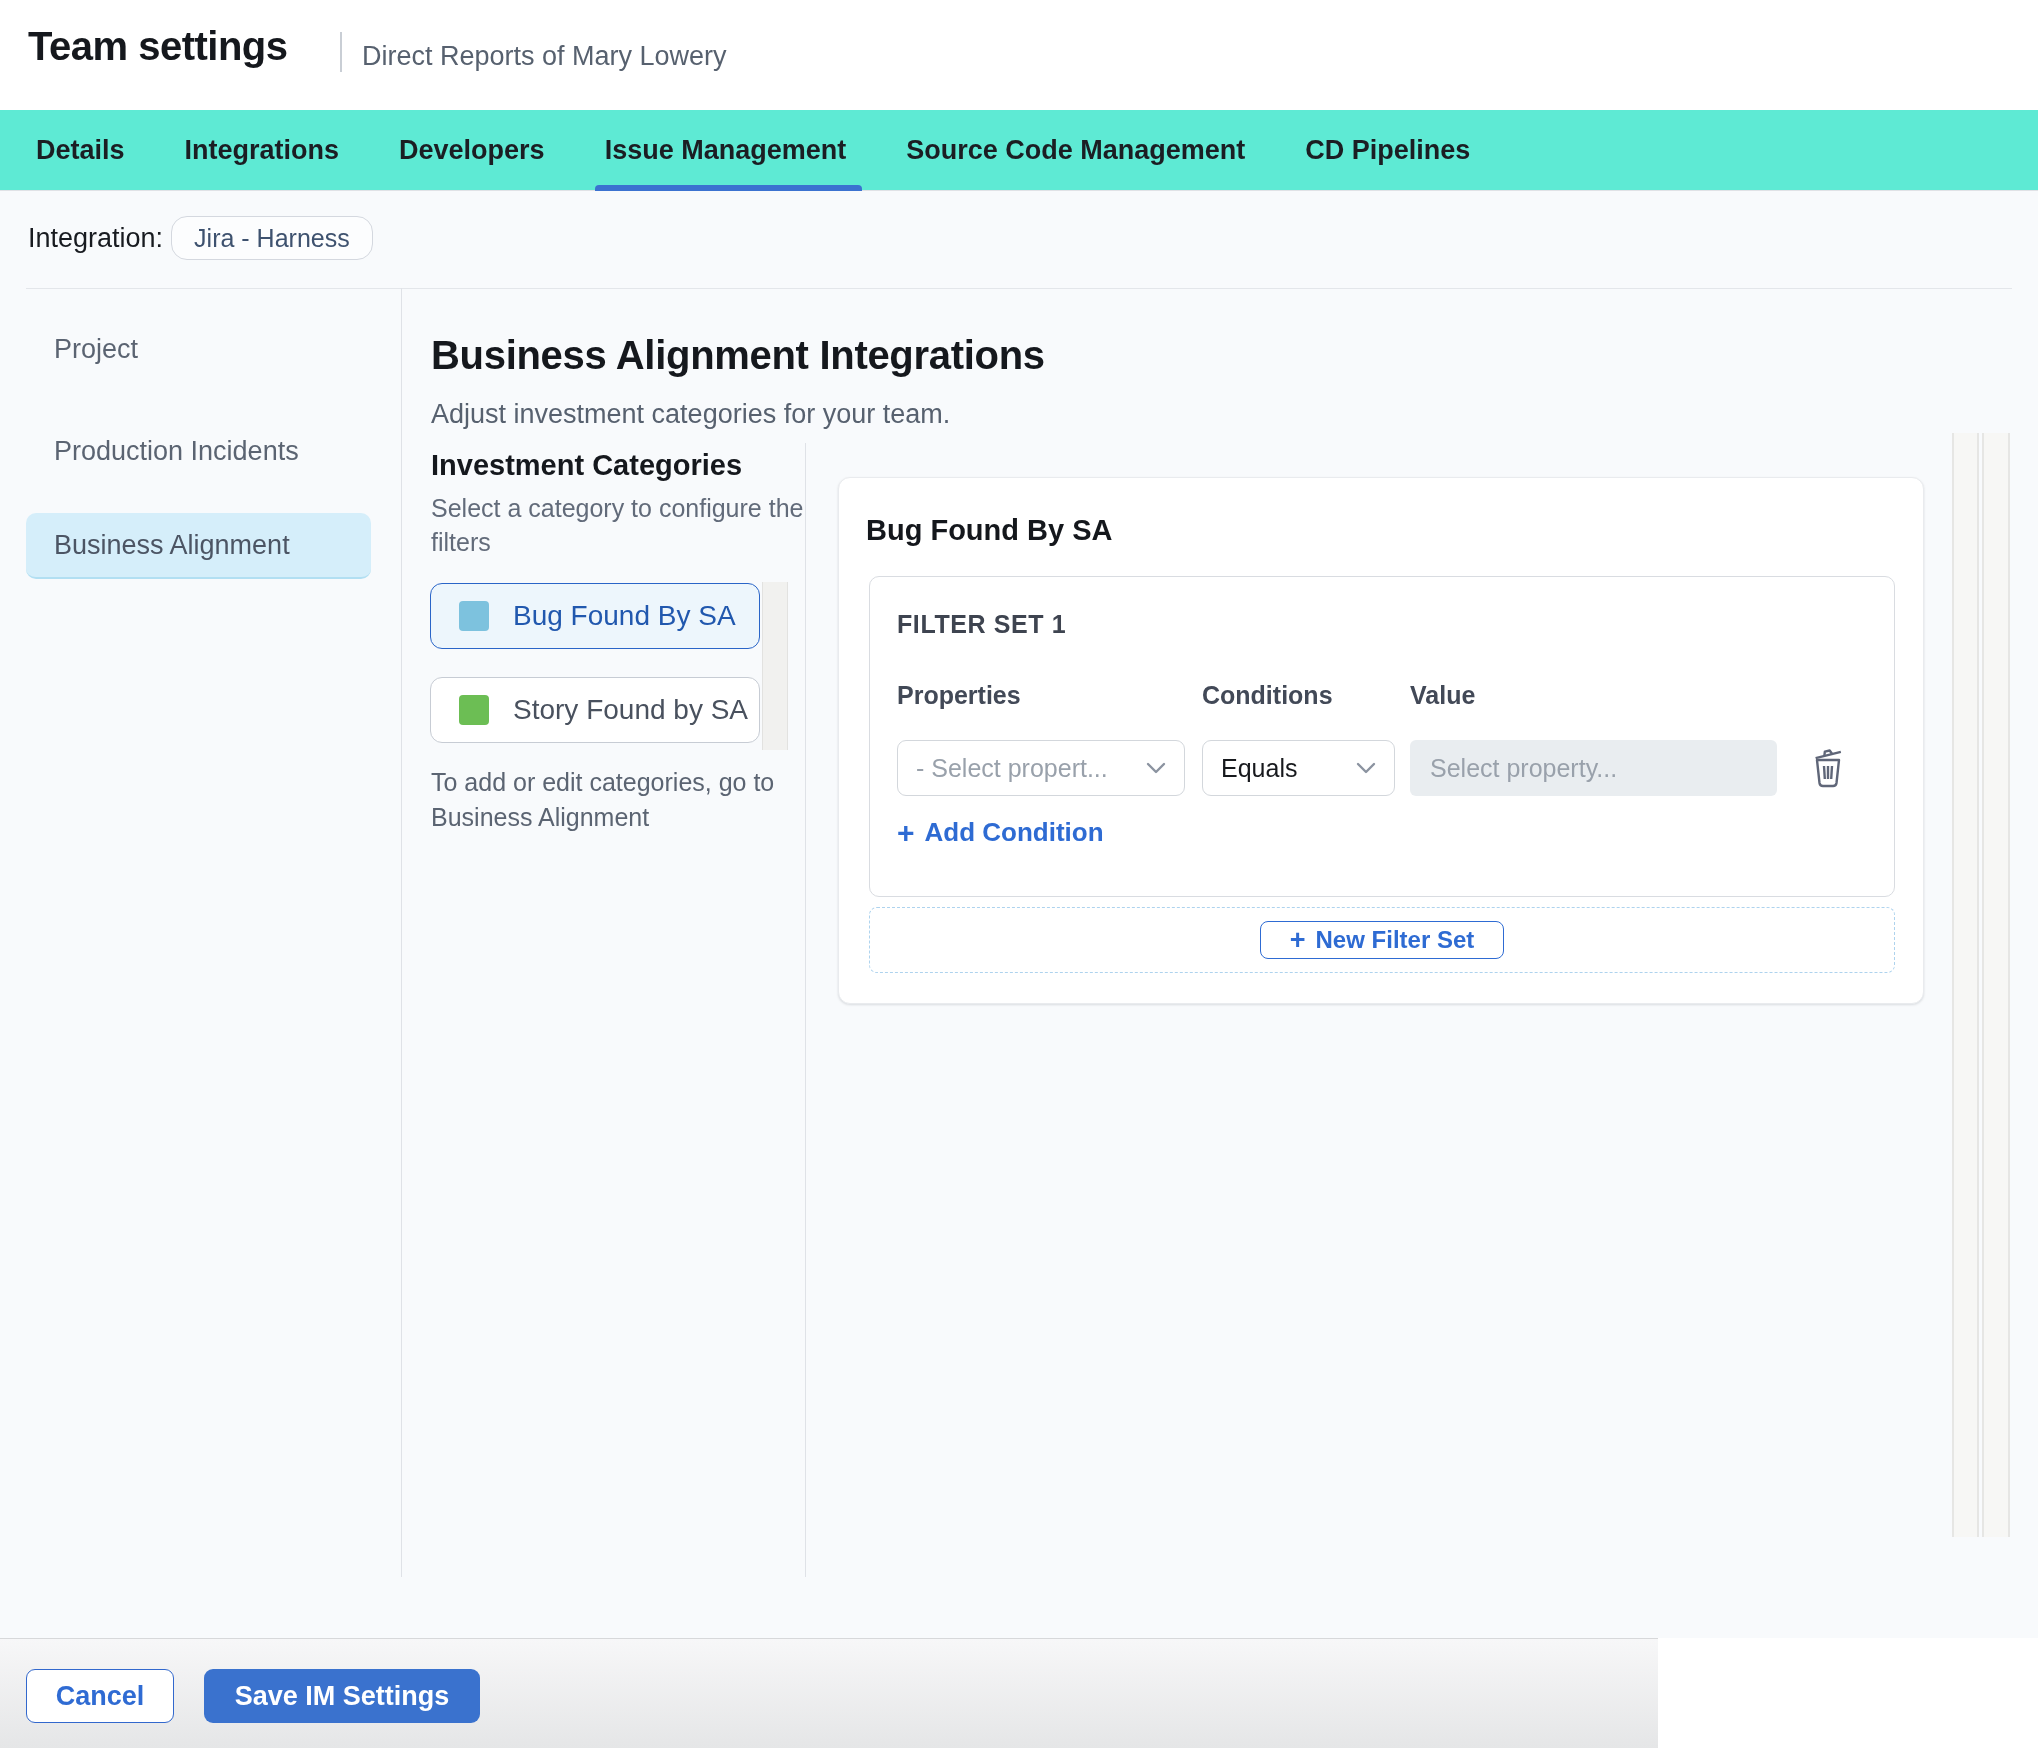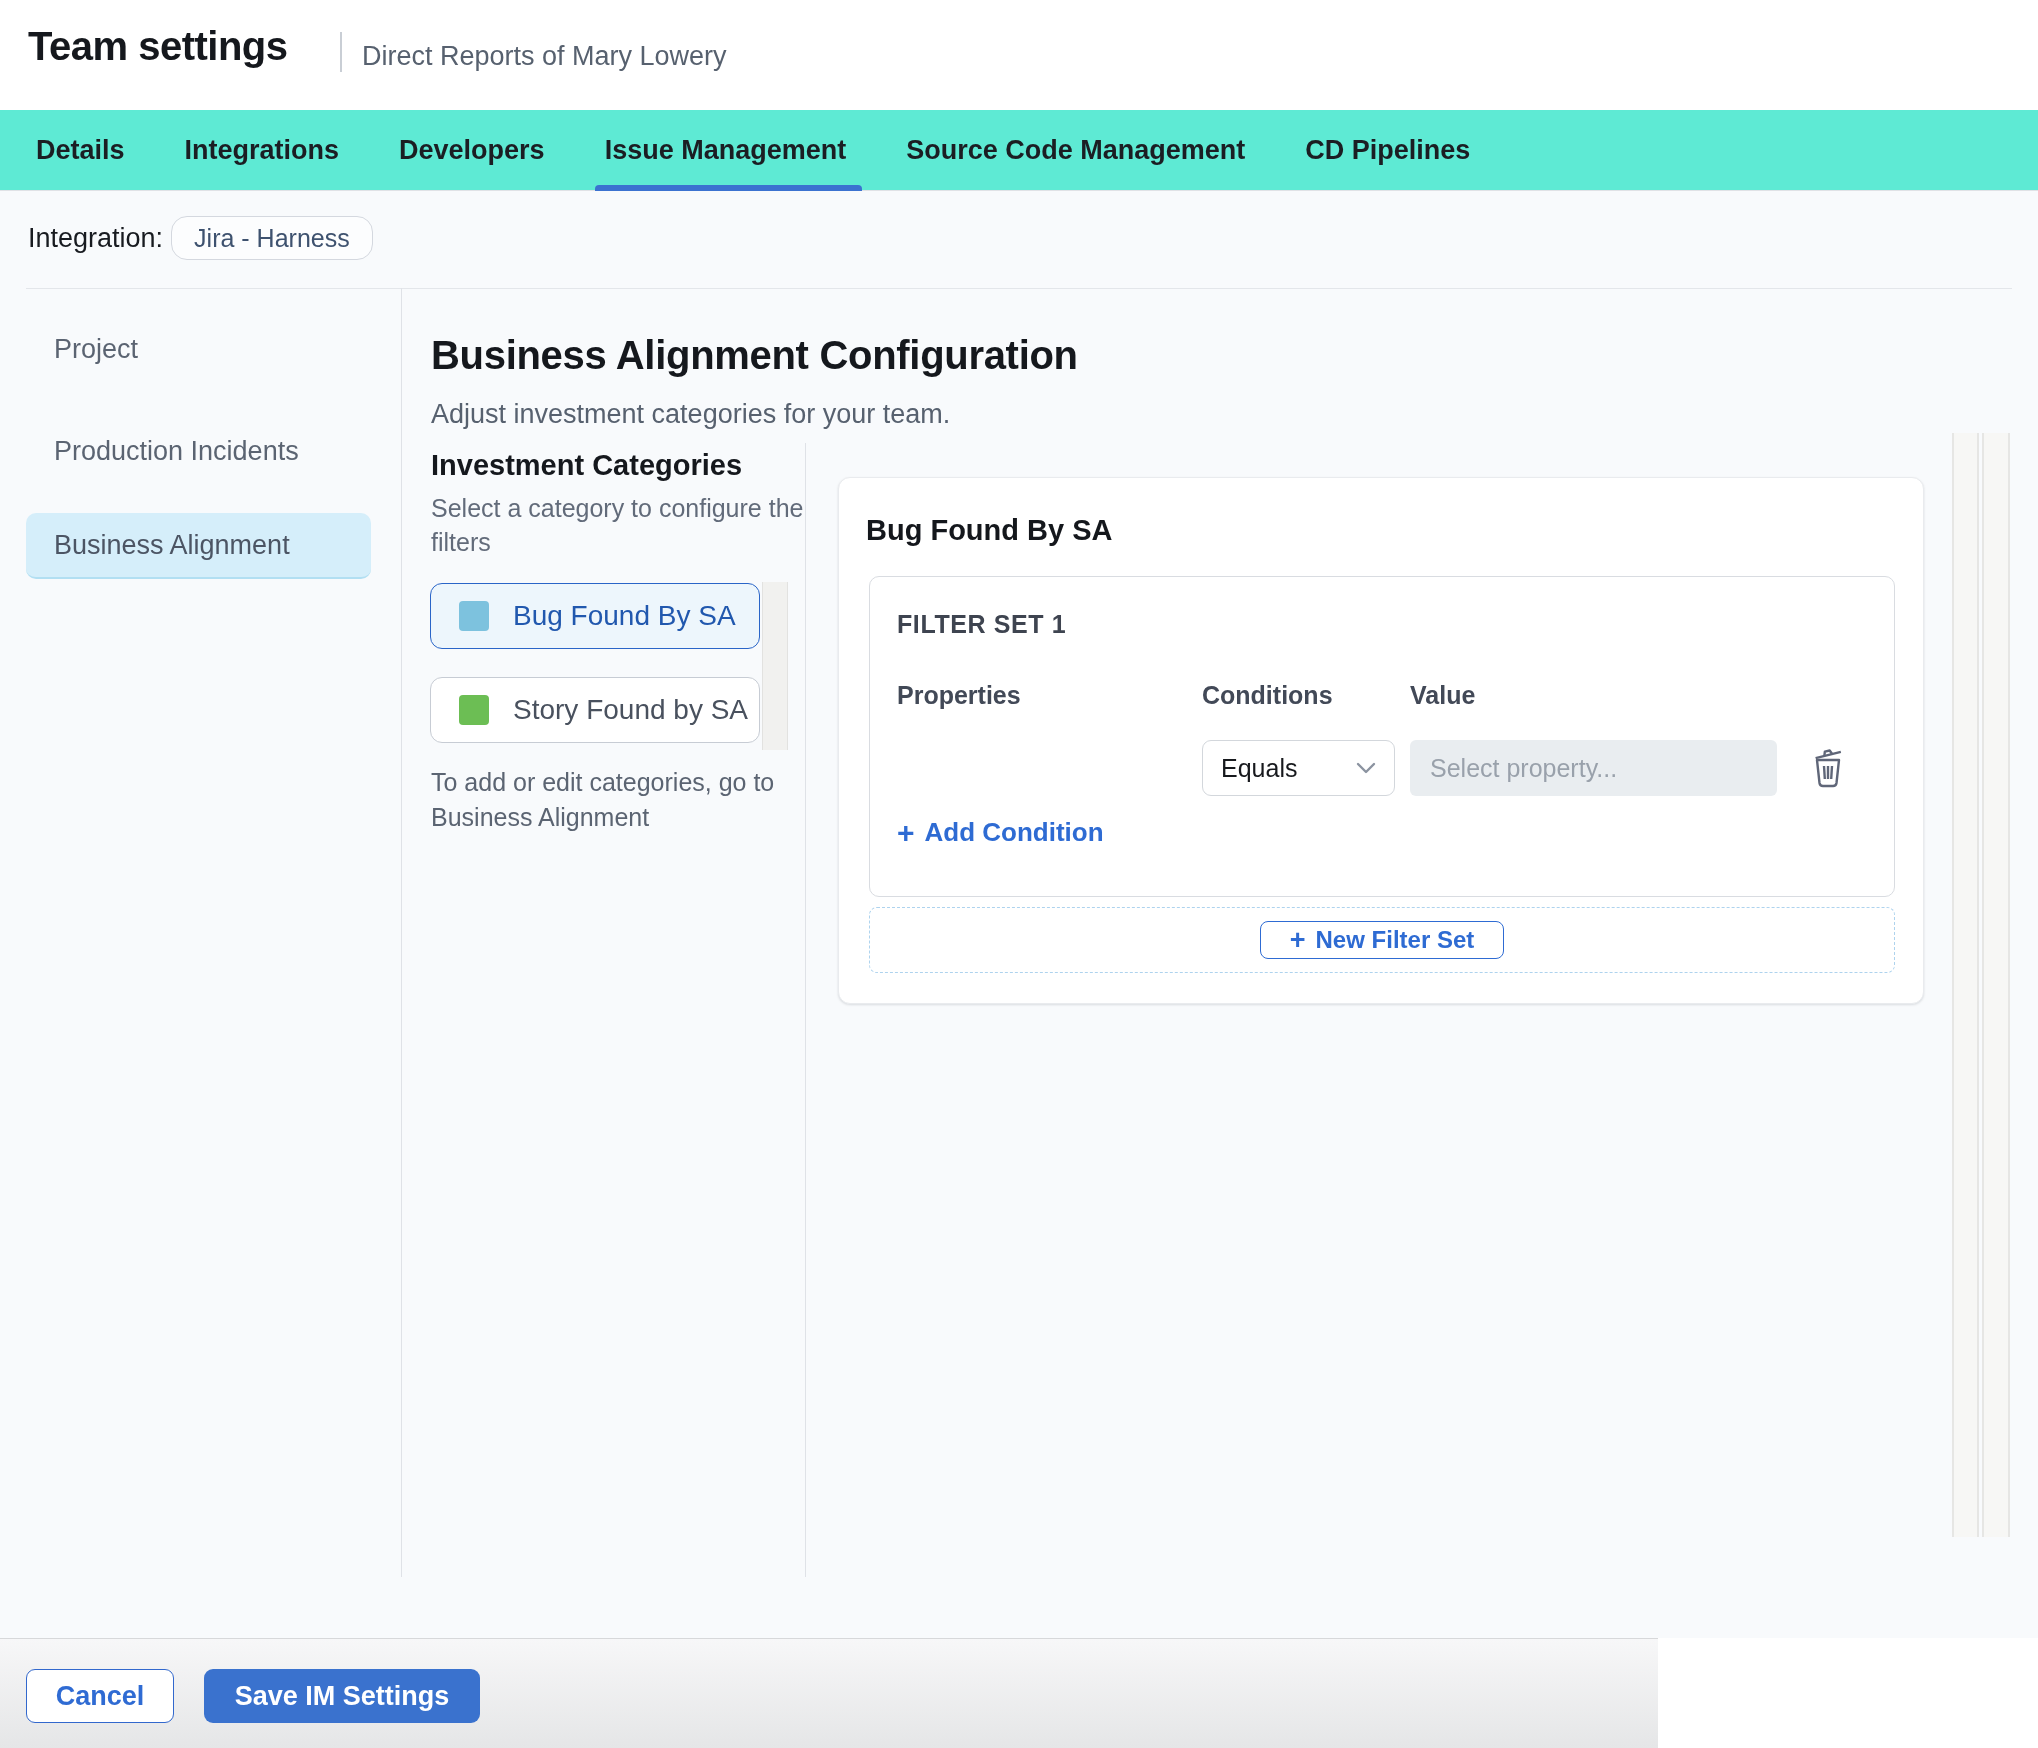--- a/index.html
+++ b/index.html
@@ -119,21 +119,21 @@
   <div class="content-hr"></div>
 
   <div class="sidebar">
     <div class="side-item si-0">Project</div>
     <div class="side-item si-1">Production Incidents</div>
     <div class="side-item si-2 sel">Business Alignment</div>
   </div>
 
   <div class="col-divider"></div>
 
-  <div class="main-title">Business Alignment Configuration</div>
+  <div class="main-title">Business Alignment Integrations</div>
   <div class="main-subtitle">Adjust investment categories for your team.</div>
 
   <div class="inv-heading">Investment Categories</div>
   <div class="inv-helper">
     <div>Select a category to configure the</div>
     <div>filters</div>
   </div>
 
   <button class="cat-btn cb-0 sel">
     <span class="swatch" style="background: rgb(125, 194, 222);"></span>
@@ -153,20 +153,26 @@
   <div class="panel-card">
     <div class="panel-heading">Bug Found By SA</div>
 
     <div class="filter-set">
       <div class="fs-title">FILTER SET 1</div>
 
       <div class="fs-col fsc-0">Properties</div>
       <div class="fs-col fsc-1">Conditions</div>
       <div class="fs-col fsc-2">Value</div>
 
+      <div class="select sel-prop">
+        <span class="ph">- Select propert...</span>
+        <svg width="20" height="12" viewBox="0 0 20 12">
+            <polyline points="2,2 10,10 18,2" fill="none" stroke="#8b93a0" stroke-width="2.4" stroke-linecap="round" stroke-linejoin="round"></polyline>
+          </svg>
+      </div>
 
       <div class="select sel-cond">
         <span class="val">Equals</span>
         <svg width="20" height="12" viewBox="0 0 20 12">
             <polyline points="2,2 10,10 18,2" fill="none" stroke="#8b93a0" stroke-width="2.4" stroke-linecap="round" stroke-linejoin="round"></polyline>
           </svg>
       </div>
 
       <input class="value-input" type="text" placeholder="Select property..." style="">
 

